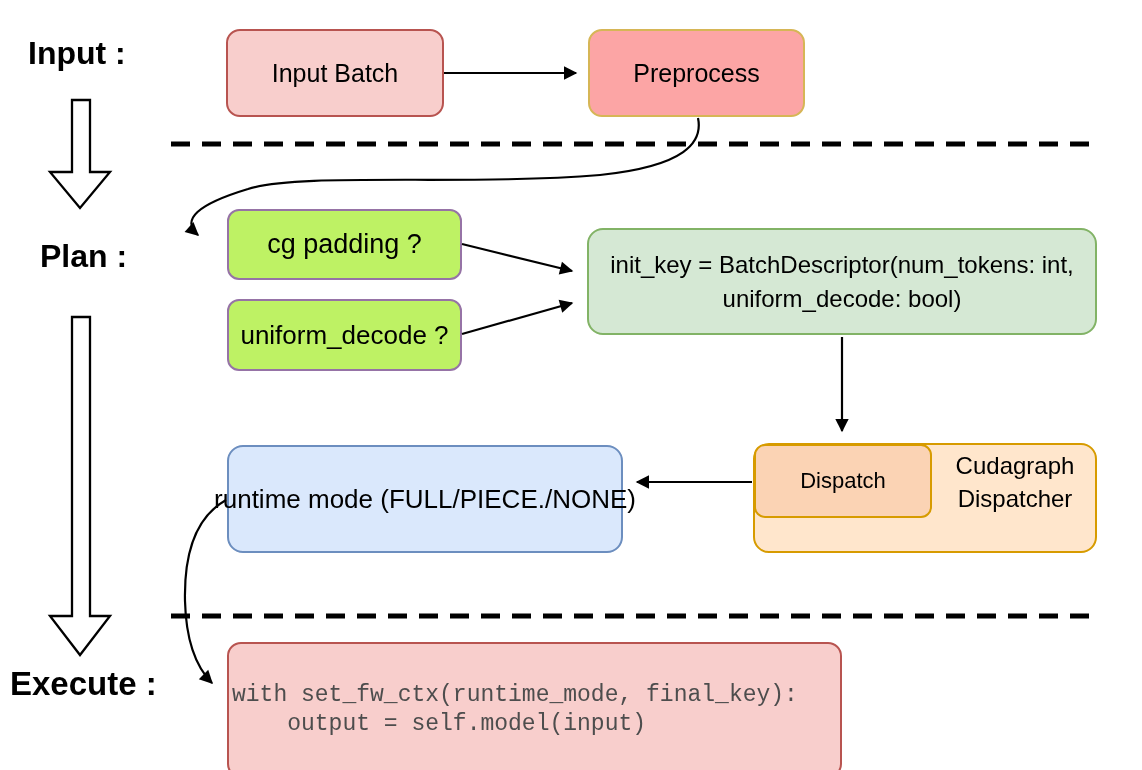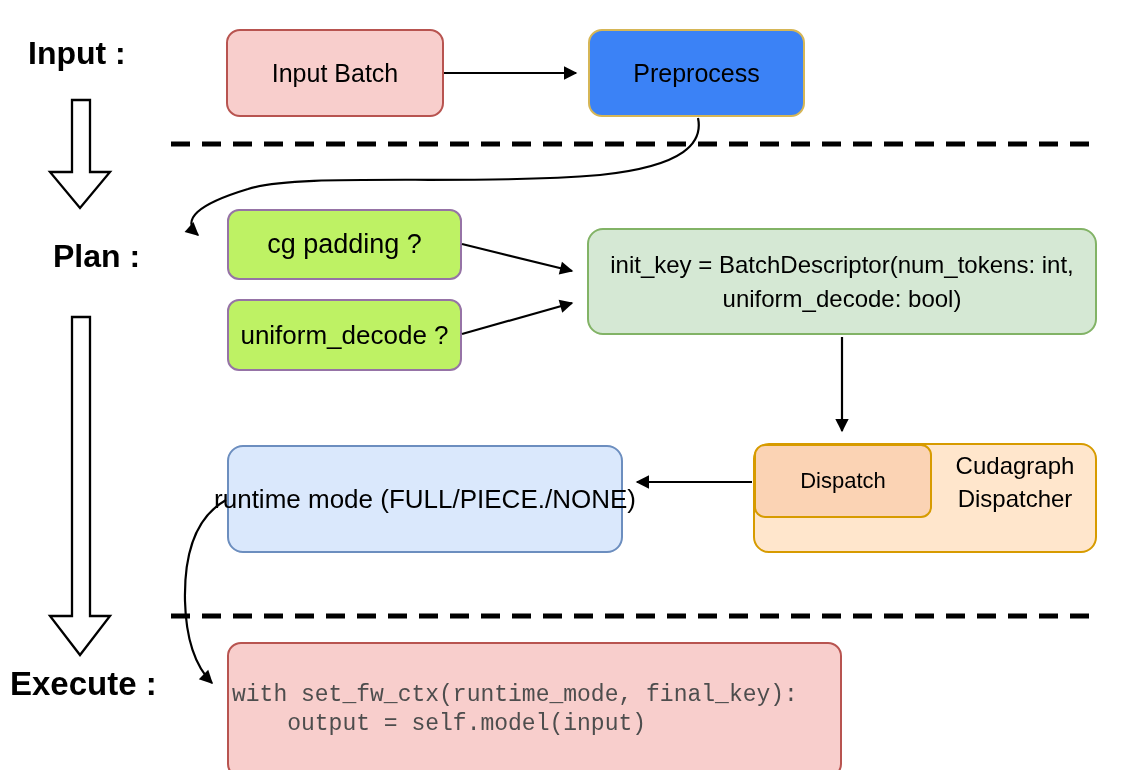--- a/index.html
+++ b/index.html
@@ -26,21 +26,21 @@
     flex-direction:column;
     align-items:center;
     justify-content:center;
     text-align:center;
     border-style:solid;
     border-width:2px;
     white-space:nowrap;
   }
   .node .ln{display:block;}
   .node-red{background:#f8cecc;border-color:#b85450;border-radius:14px;}
-  .node-yellow{background:#3b82f6;border-color:#d6b656;border-radius:14px;}
+  .node-yellow{background:#fca5a5;border-color:#d6b656;border-radius:14px;}
   .node-purple{background:#bef264;border-color:#9673a6;border-radius:12px;}
   .node-green{background:#d5e8d4;border-color:#82b366;border-radius:16px;}
   .node-blue{background:#dae8fc;border-color:#6c8ebf;border-radius:16px;}
   .node-orange-outer{background:#ffe6cc;border-color:#d79b00;border-radius:16px;}
   .node-orange-inner{background:#fbd3b4;border-color:#d79b00;border-radius:11px;}
 
   #node-input-batch{left:226px;top:29px;width:218px;height:88px;font-size:25px;}
   #node-preprocess{left:588px;top:29px;width:217px;height:88px;font-size:25px;}
   #node-cg-padding{left:227px;top:209px;width:235px;height:71px;font-size:27px;}
   #node-uniform-decode{left:227px;top:299px;width:235px;height:72px;font-size:26px;}
@@ -57,21 +57,21 @@
     left:227px;top:642px;width:615px;height:136px;
     align-items:flex-start;
     padding-left:3px;
     font-family:"Liberation Mono", monospace;
     font-size:23px;line-height:29.5px;
     color:#4d4d4d;
     white-space:pre;
     text-align:left;
   }
   #label-input{left:28px;top:37px;}
-  #label-plan{left:53px;top:240px;}
+  #label-plan{left:40px;top:240px;}
   #label-execute{left:10px;top:667px;font-size:33px;}
 
   #wires{position:absolute;left:0;top:0;width:1142px;height:770px;pointer-events:none;}
 </style>
 </head>
 <body>
 
 <div id="canvas">
 
   <div class="section-label" id="label-input">Input :</div>

